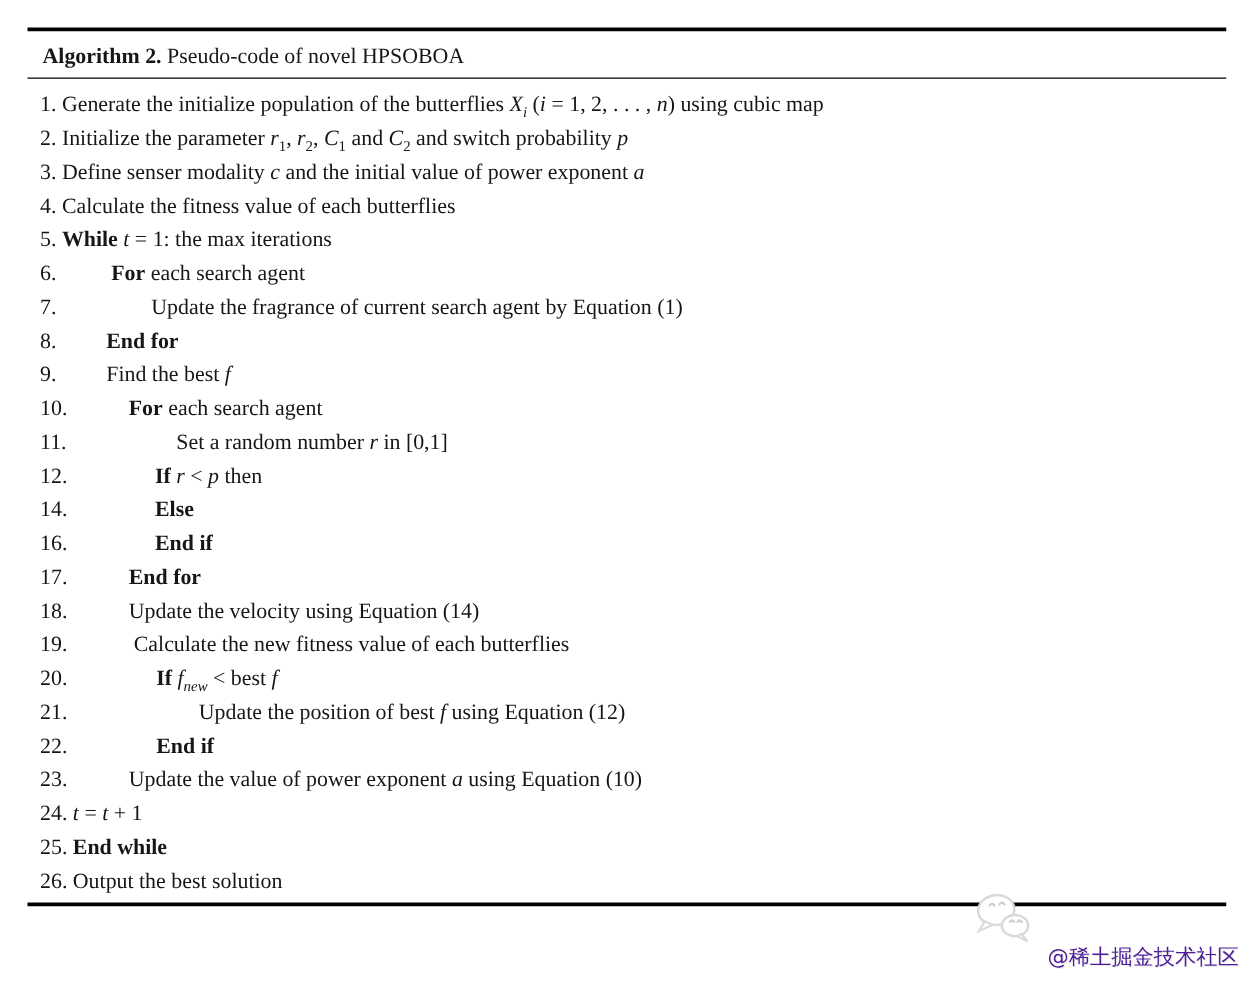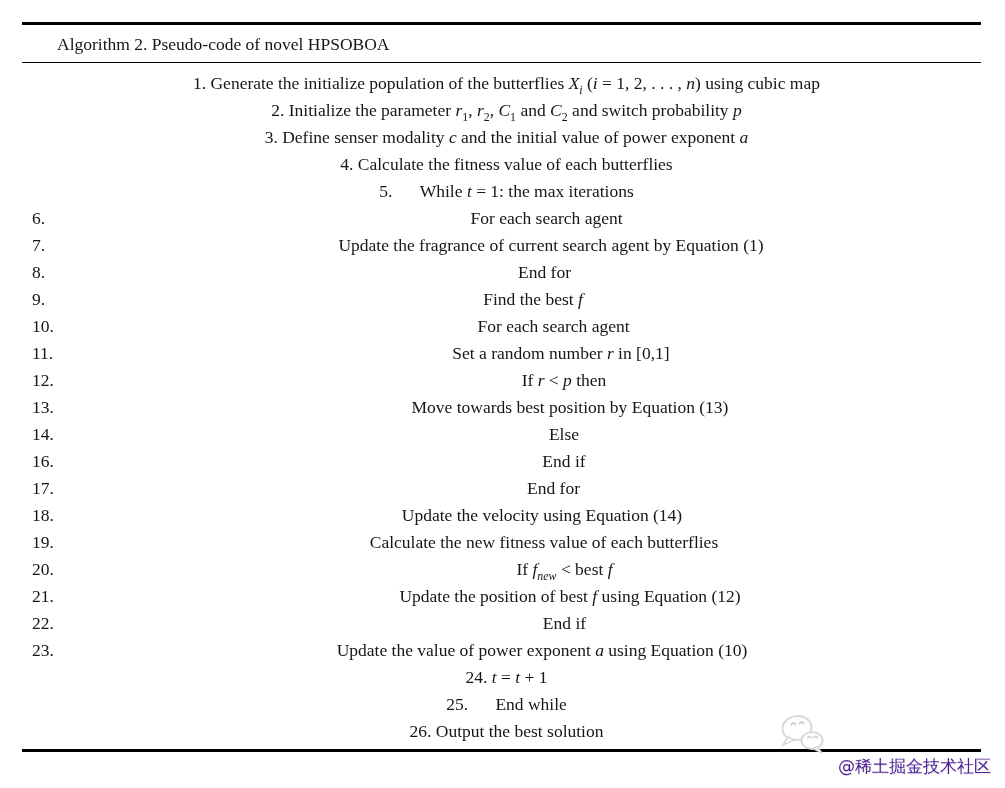--- a/index.html
+++ b/index.html
@@ -25,38 +25,37 @@
   .algo-header {
     padding: 8px 0 7px 12px;
     border-bottom: 1.5px solid #000;
     font-size: 17.5px;
     line-height: 22px;
   }
 
   .algo-body {
     padding: 7px 0 4px 10px;
     font-size: 17.5px;
-    text-align: center;
   }
 
   .algo-line {
     position: relative;
     line-height: 27px;
     min-height: 27px;
     white-space: nowrap;
   }
   .algo-line .line-num { display: inline; }
   .algo-line.indented .line-num {
     position: absolute;
     left: 0;
     top: 0;
   }
   .algo-line.indented .line-content { display: block; }
 
-  .bf { font-weight: normal; margin-left: 23px; }
+  .bf { font-weight: bold; }
   .it { font-style: italic; }
   sub { font-size: 0.68em; line-height: 0; }
   sub.it { font-style: italic; }
 
   
   .watermark {
     position: absolute;
     left: 778px;
     top: 710px;
     width: 227px;
@@ -124,24 +123,20 @@
       </div>
       <div class="algo-line indented">
         <span class="line-num">11.</span>
         <span class="line-content" style="margin-left: 109px;"><span>Set a random number </span><span class="it">r</span><span> in [0,1]</span></span>
       </div>
       <div class="algo-line indented">
         <span class="line-num">12.</span>
         <span class="line-content" style="margin-left: 92px;"><span class="bf">If</span><span> </span><span class="it">r</span><span> &lt; </span><span class="it">p</span><span> then</span></span>
       </div>
       <div class="algo-line indented">
-        <span class="line-num">13.</span>
-        <span class="line-content" style="margin-left: 127px;"><span>Move towards best position by Equation (13)</span></span>
-      </div>
-      <div class="algo-line indented">
         <span class="line-num">14.</span>
         <span class="line-content" style="margin-left: 92px;"><span class="bf">Else</span></span>
       </div>
       <div class="algo-line indented">
         <span class="line-num">16.</span>
         <span class="line-content" style="margin-left: 92px;"><span class="bf">End if</span></span>
       </div>
       <div class="algo-line indented">
         <span class="line-num">17.</span>
         <span class="line-content" style="margin-left: 71px;"><span class="bf">End for</span></span>

